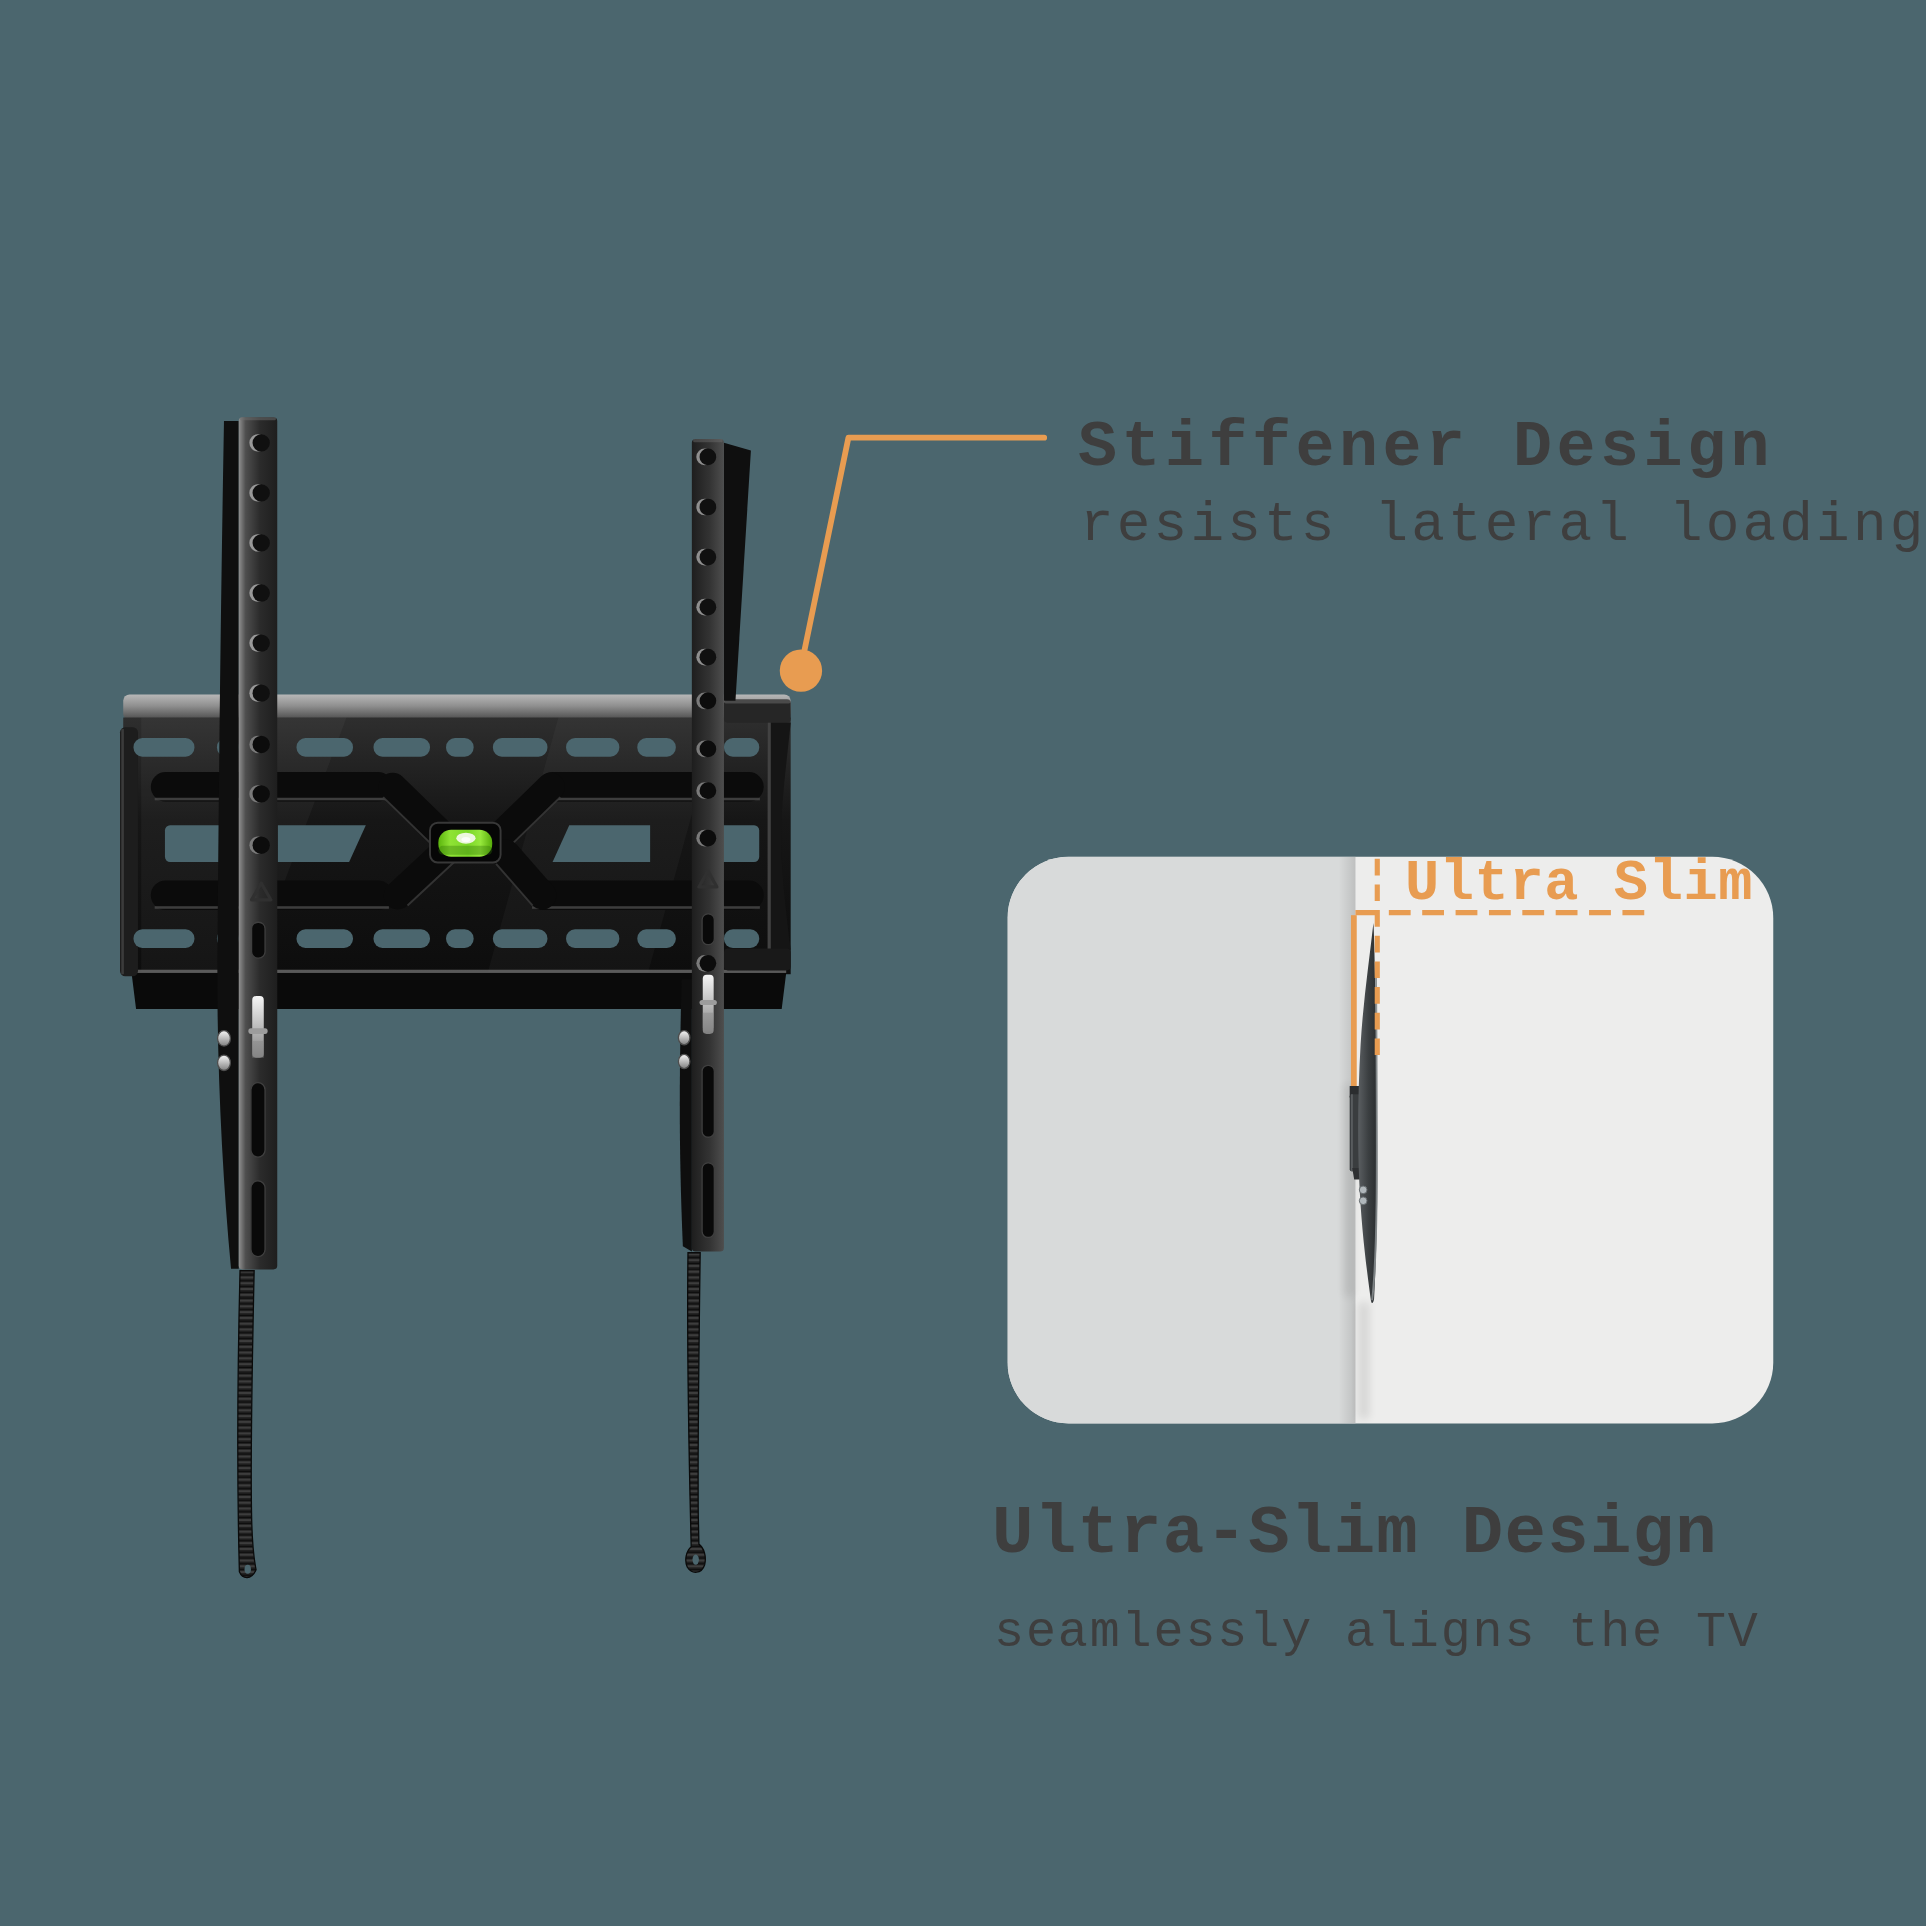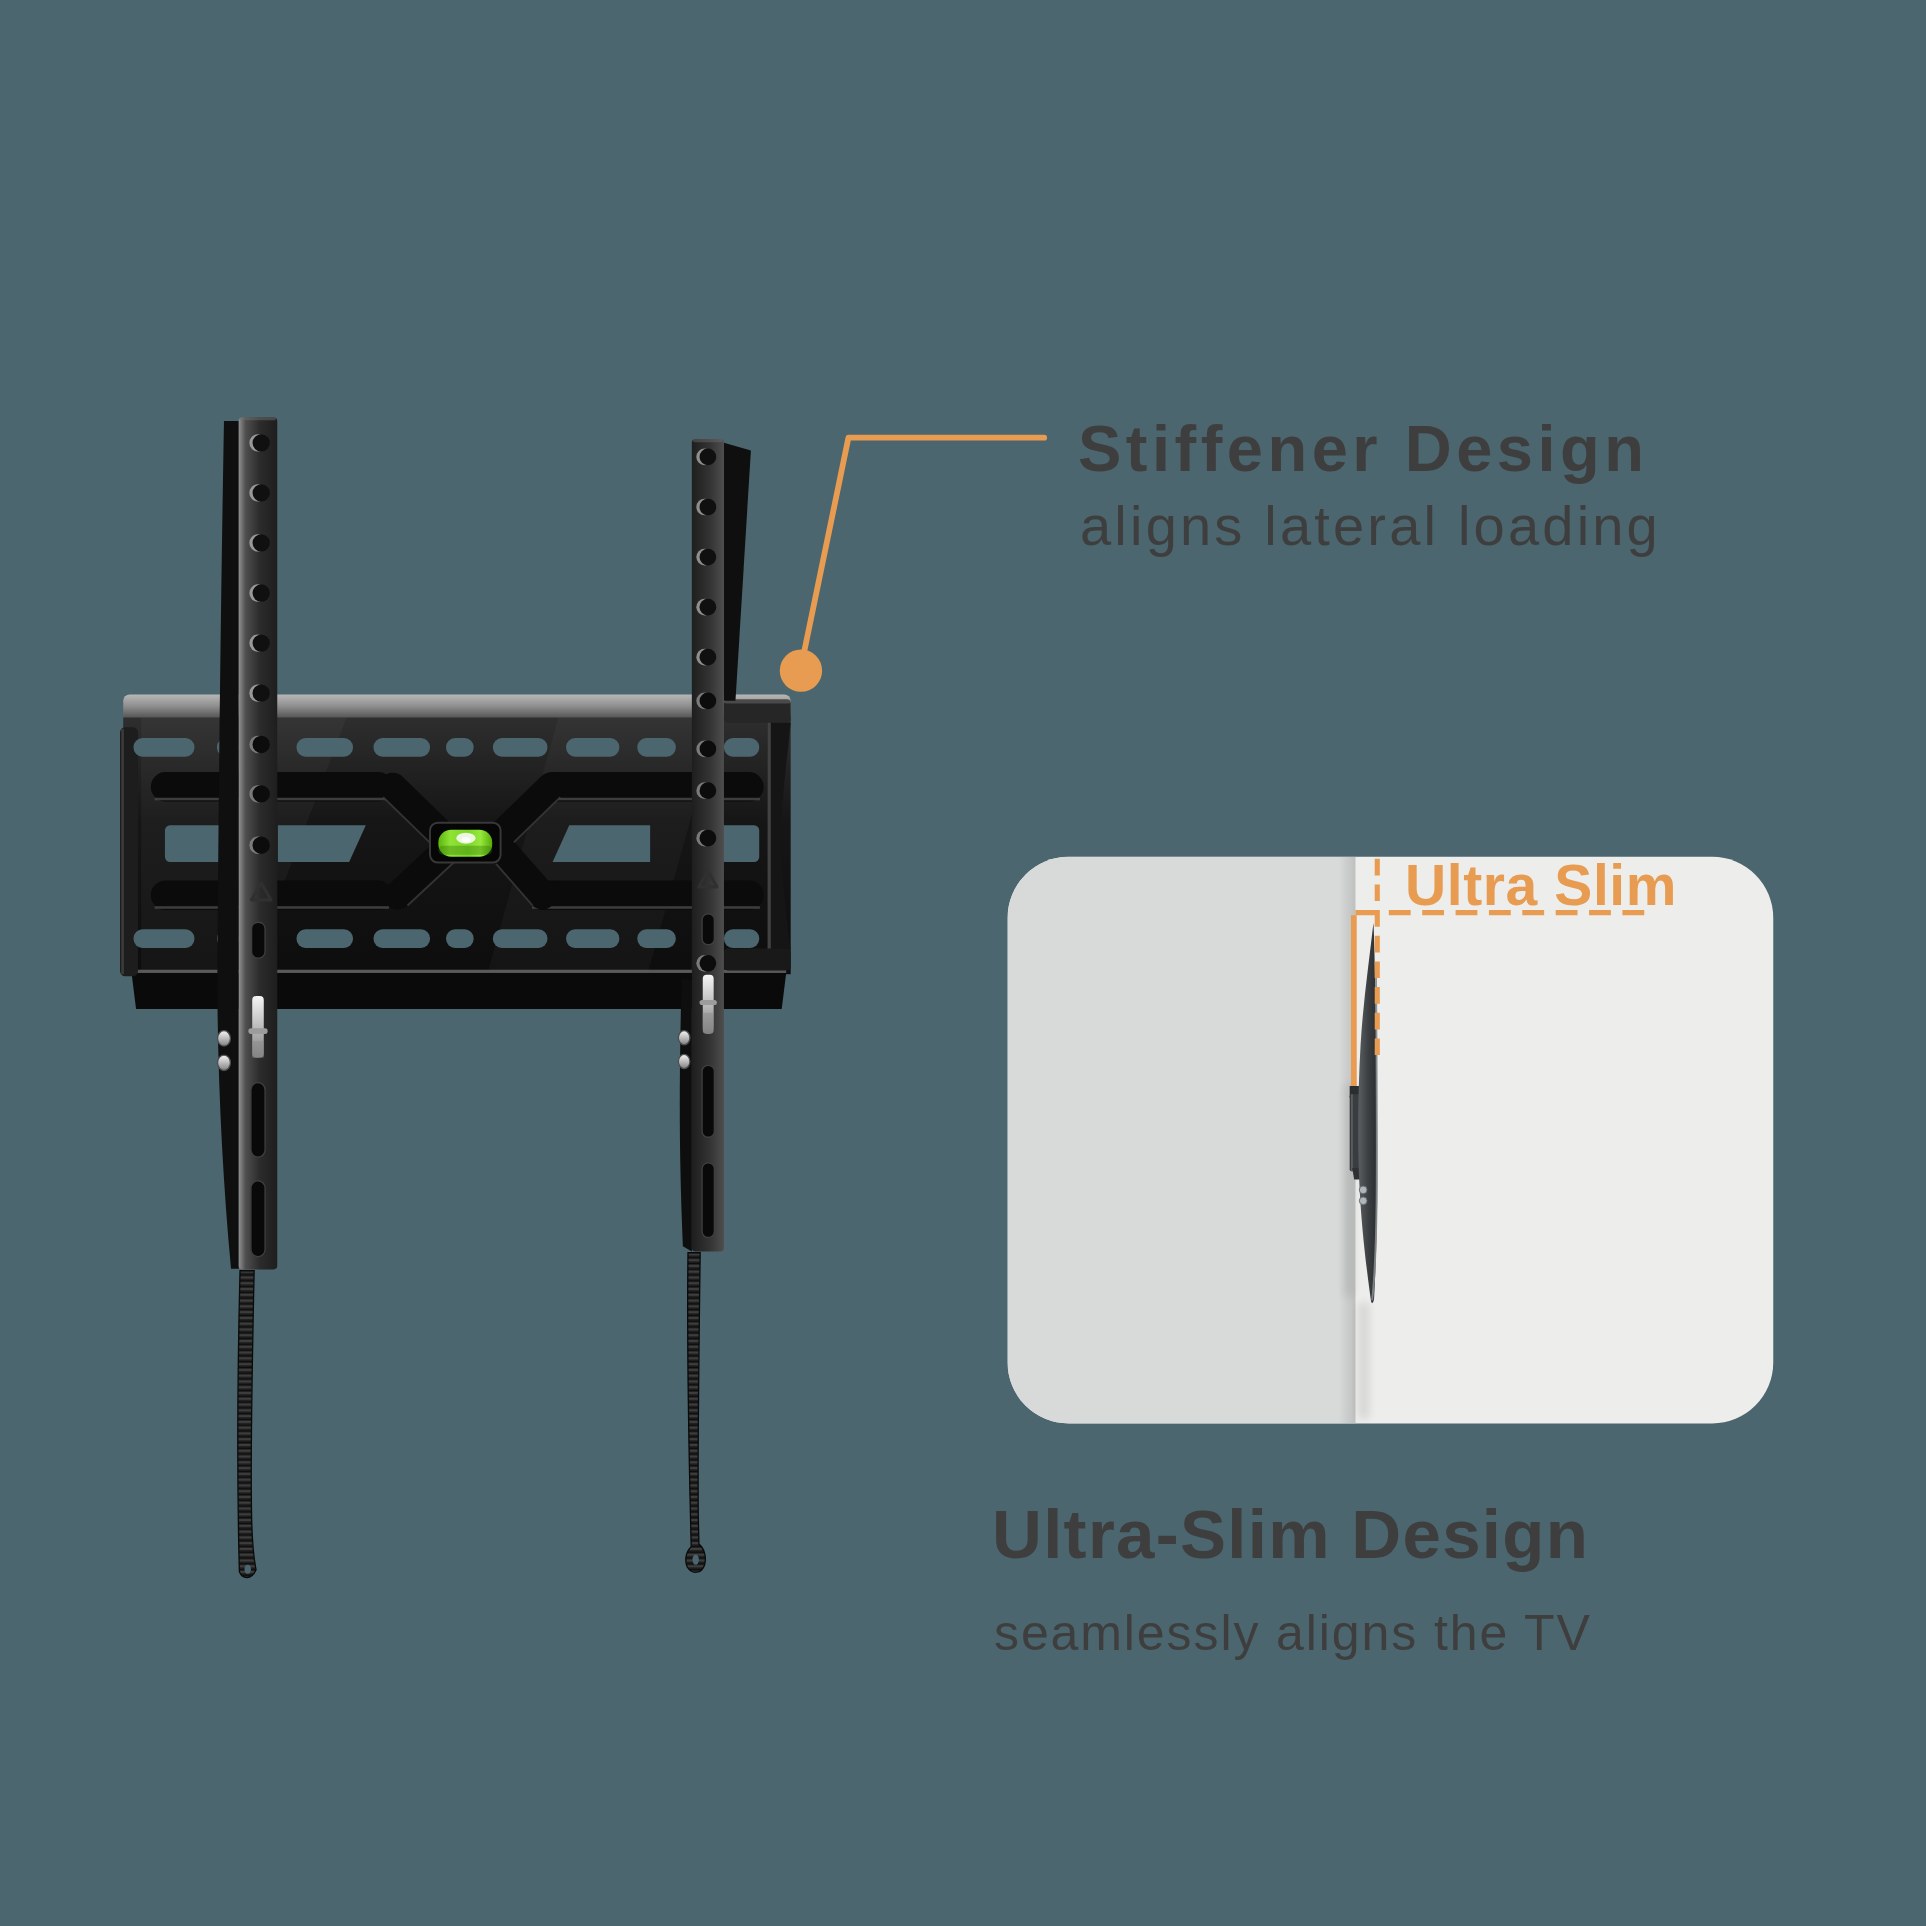--- a/index.html
+++ b/index.html
@@ -1,21 +1,21 @@
 <!DOCTYPE html>
 <html style="--bg: #4B666E; --ink: #3E3E3E; --accent: #E89C51; --panel_face: #EDEDEC; --panel_wall: #D8DADA; --level_green: #7BD728;font-size:10.3px"><head>
 <meta charset="utf-8">
 <style>
   :root{
     --bg:#4B666E; --ink:#3E3E3E; --accent:#E89C51;
     --panel_face:#EDEDEC; --panel_wall:#D8DADA; --level_green:#7BD728;
   }
   html,body{margin:0;padding:0;}
   body{background:var(--bg);font-family:"Liberation Sans","DejaVu Sans",sans-serif;}
-  #canvas{position:relative;width:1926px;height:1926px;background:var(--bg);overflow:hidden;}
+  #canvas{position:relative;width:1926px;height:1926px;background:var(--bg);overflow:hidden;font-family:Liberation Mono, monospace;}
   #art{position:absolute;left:0;top:0;width:1926px;height:1926px;}
   .txt{position:absolute;color:var(--ink);white-space:nowrap;}
   .stiff-title{left:1078px;top:411px;font-size:65px;font-weight:bold;letter-spacing:4.5px;}
   .stiff-sub{left:1080px;top:493px;font-size:56px;letter-spacing:3.2px;}
   .slim-label{left:1397px;top:852px;font-size:57px;font-weight:bold;letter-spacing:0.6px;color:var(--accent);margin-left:8px;}
   .slim-title{left:992px;top:1495px;font-size:69px;font-weight:bold;letter-spacing:1.3px;text-align:center;}
   .slim-sub{left:994px;top:1599px;font-size:50px;letter-spacing:1.9px;line-height:68px;}
   .accent-fill{fill:var(--accent);}
   .accent-stroke{stroke:var(--accent);}
   .bg-fill{fill:var(--bg);}
@@ -319,21 +319,21 @@
         <circle cx="2124" cy="1871" r="6" fill="#B0B7BB" stroke="#666C6F" stroke-width="1.5"></circle>
       </g>
 
       <line x1="2112" y1="1422" x2="2578" y2="1422" class="accent-stroke" stroke-width="8" stroke-dasharray="34 18"></line>
       <line x1="2146" y1="1338" x2="2146" y2="1658" class="accent-stroke" stroke-width="8" stroke-dasharray="26 14"></line>
     </g>
   </g>
 </svg>
 
 <div class="txt stiff-title">Stiffener Design</div>
-<div class="txt stiff-sub">aligns lateral loading</div>
+<div class="txt stiff-sub">resists lateral loading</div>
 <div class="txt slim-label">Ultra Slim</div>
 <div class="txt slim-title">Ultra-Slim Design</div>
 <div class="txt slim-sub">
   <div>seamlessly aligns the TV</div>
 </div>
 
 </div>
 
 
 </body></html>

